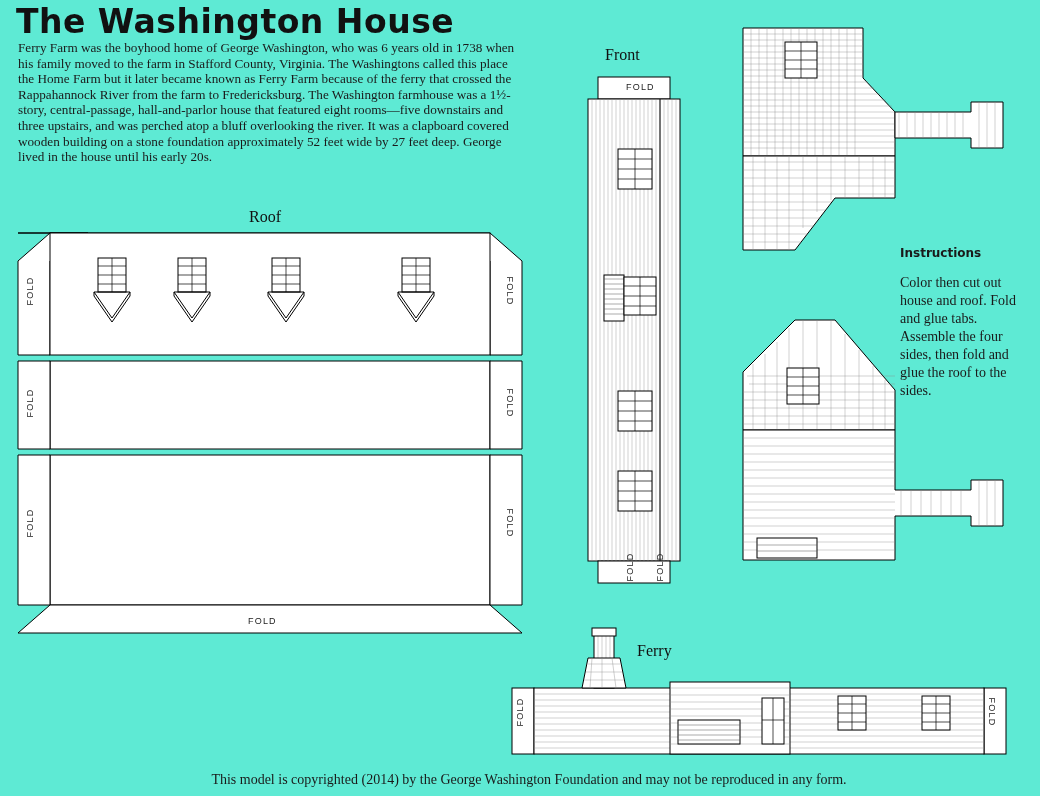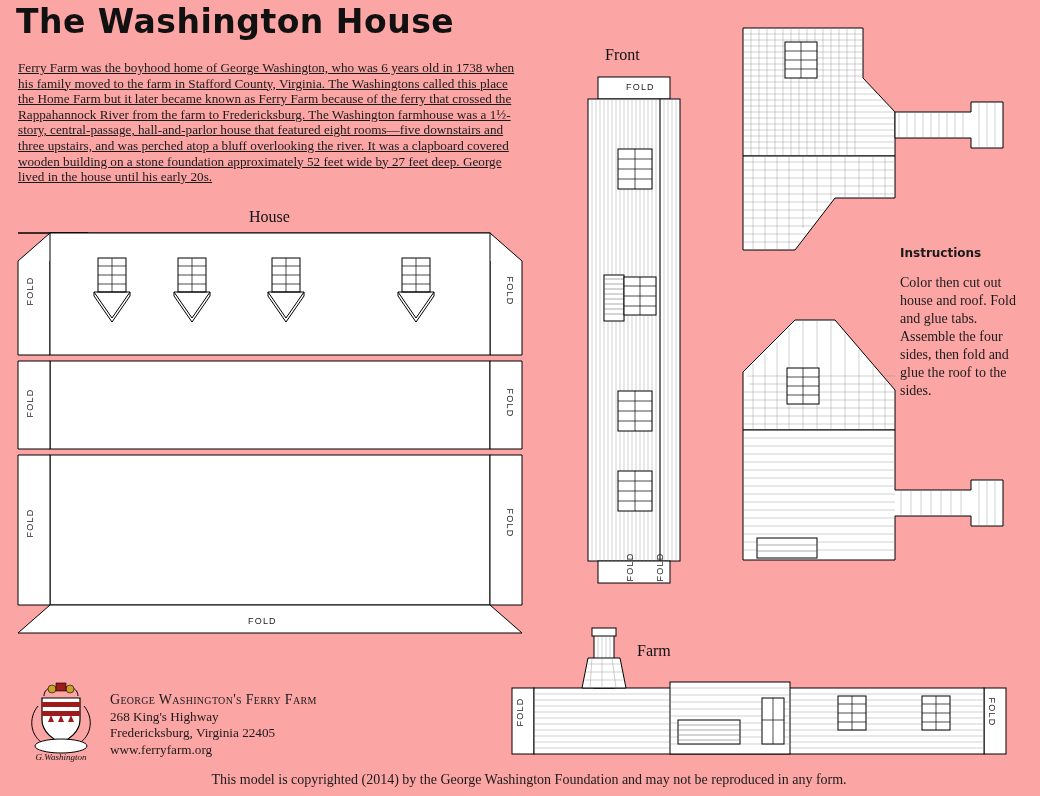--- a/index.html
+++ b/index.html
@@ -4,45 +4,44 @@
 <style>
   html, body {
     margin: 0;
     padding: 0;
     background: #ffffff;
   }
   #page {
     position: relative;
     width: 1040px;
     height: 796px;
-    background: #fca5a5;
+    background: #5eead4;
     overflow: hidden;
     font-family: "Liberation Serif", serif;
     color: #1a1a1a;
   }
   .title {
     position: absolute;
     left: 16px;
     top: 2px;
     font-family: "DejaVu Sans", sans-serif;
     font-size: 33px;
     font-weight: bold;
     letter-spacing: 0.5px;
     color: #111;
   }
   .intro {
     position: absolute;
     left: 18px;
-    top: 60px;
+    top: 40px;
     width: 500px;
     font-size: 13.2px;
     line-height: 15.6px;
     text-align: left;
     color: #1a1a1a;
-    text-decoration: underline;
   }
   .section-label {
     position: absolute;
     font-family: "Liberation Serif", serif;
     font-size: 16px;
     color: #111;
     text-align: right;
   }
   .fold-label {
     font-family: "Liberation Sans", sans-serif;
@@ -108,21 +107,21 @@
 </style>
 </head>
 <body>
 
 <div id="page">
 
   <div class="title">The Washington House</div>
 
   <div class="intro">Ferry Farm was the boyhood home of George Washington, who was 6 years old in 1738 when his family moved to the farm in Stafford County, Virginia. The Washingtons called this place the Home Farm but it later became known as Ferry Farm because of the ferry that crossed the Rappahannock River from the farm to Fredericksburg. The Washington farmhouse was a 1½-story, central-passage, hall-and-parlor house that featured eight rooms—five downstairs and three upstairs, and was perched atop a bluff overlooking the river. It was a clapboard covered wooden building on a stone foundation  approximately 52 feet wide by 27 feet deep. George lived in the house until his early 20s.</div>
 
-  <div class="section-label" style="left:249px; top:208px;">House</div>
+  <div class="section-label" style="left:249px; top:208px;">Roof</div>
 
   <div id="roof-wrap">
     <svg width="520" height="425" viewBox="0 0 520 425">
 
       <path class="lnw" d="M8,5 L78,5 L78,5 Z"></path>
 
       <path class="lnw" d="M8,33 L40,5 L480,5 L512,33 L512,127 L480,127 L480,33 L40,33 L40,127 L8,127 Z"></path>
 
       <rect class="lnw" x="40" y="5" width="440" height="122"></rect>
 
@@ -446,21 +445,21 @@
         <rect class="lnw" x="0" y="0" width="60" height="20"></rect>
         <line class="hatch" x1="0" y1="7" x2="60" y2="7"></line>
         <line class="hatch" x1="0" y1="13" x2="60" y2="13"></line>
       </g>
     </svg>
   </div>
 
   <div class="instr-title">Instructions</div>
   <div class="instr-body">Color then cut out house and roof. Fold and glue tabs. Assemble the four sides, then fold and glue the roof to the sides.</div>
 
-  <div class="section-label" style="left:637px; top:642px;">Farm</div>
+  <div class="section-label" style="left:637px; top:642px;">Ferry</div>
 
   <div style="position:absolute; left:510px; top:600px; width:500px; height:160px;">
     <svg width="500" height="160" viewBox="0 0 500 160">
 
       <rect class="lnw" x="2" y="88" width="22" height="66"></rect>
 
       <rect class="lnw" x="474" y="88" width="22" height="66"></rect>
 
       <rect class="lnw" x="24" y="88" width="450" height="66"></rect>
 
@@ -537,46 +536,17 @@
         <line class="winpane" x1="14" y1="0" x2="14" y2="34"></line>
         <line class="winpane" x1="0" y1="8" x2="28" y2="8"></line>
         <line class="winpane" x1="0" y1="17" x2="28" y2="17"></line>
         <line class="winpane" x1="0" y1="26" x2="28" y2="26"></line>
       </g>
     </svg>
     <div class="fold-label rot90" style="position:absolute; left:-4px; top:107px;">FOLD</div>
     <div class="fold-label rot270" style="position:absolute; left:468px; top:107px;">FOLD</div>
   </div>
 
-  <div class="seal">
-    <svg width="78" height="84" viewBox="0 0 78 84">
-
-      <path class="ln" d="M22,16 C22,8 32,4 39,10 C46,4 56,8 56,16" fill="#ffffff"></path>
-      <circle cx="30" cy="9" r="4" fill="#c9a227" stroke="#000" stroke-width="0.6"></circle>
-      <circle cx="48" cy="9" r="4" fill="#c9a227" stroke="#000" stroke-width="0.6"></circle>
-      <rect x="34" y="3" width="10" height="8" fill="#9e1b1b" stroke="#000" stroke-width="0.6"></rect>
-
-      <path d="M20,18 L58,18 L58,40 C58,52 46,60 39,63 C32,60 20,52 20,40 Z" fill="#ffffff" stroke="#000" stroke-width="1.2"></path>
-      <rect x="20" y="22" width="38" height="5" fill="#9e1b1b"></rect>
-      <rect x="20" y="31" width="38" height="5" fill="#9e1b1b"></rect>
-      <path d="M26,42 l3,-7 l3,7 z" fill="#9e1b1b"></path>
-      <path d="M36,42 l3,-7 l3,7 z" fill="#9e1b1b"></path>
-      <path d="M46,42 l3,-7 l3,7 z" fill="#9e1b1b"></path>
-
-      <path class="ln" d="M16,26 C6,38 8,56 22,64"></path>
-      <path class="ln" d="M62,26 C72,38 70,56 56,64"></path>
-
-      <ellipse cx="39" cy="66" rx="26" ry="7" fill="#ffffff" stroke="#000" stroke-width="1"></ellipse>
-
-      <text x="39" y="80" text-anchor="middle" font-family="Liberation Serif, serif" font-size="9" font-style="italic" fill="#111">G.Washington</text>
-    </svg>
-  </div>
-
-  <div class="addr">
-    <div class="caps">George Washington's Ferry Farm</div>
-    <div>268 King's Highway</div>
-    <div>Fredericksburg, Virginia 22405</div>
-    <div>www.ferryfarm.org</div>
-  </div>
+
 
   <div class="copyright">This model is copyrighted (2014) by the George Washington Foundation and may not be reproduced in any form.</div>
 
 </div>
 
 </body></html>

